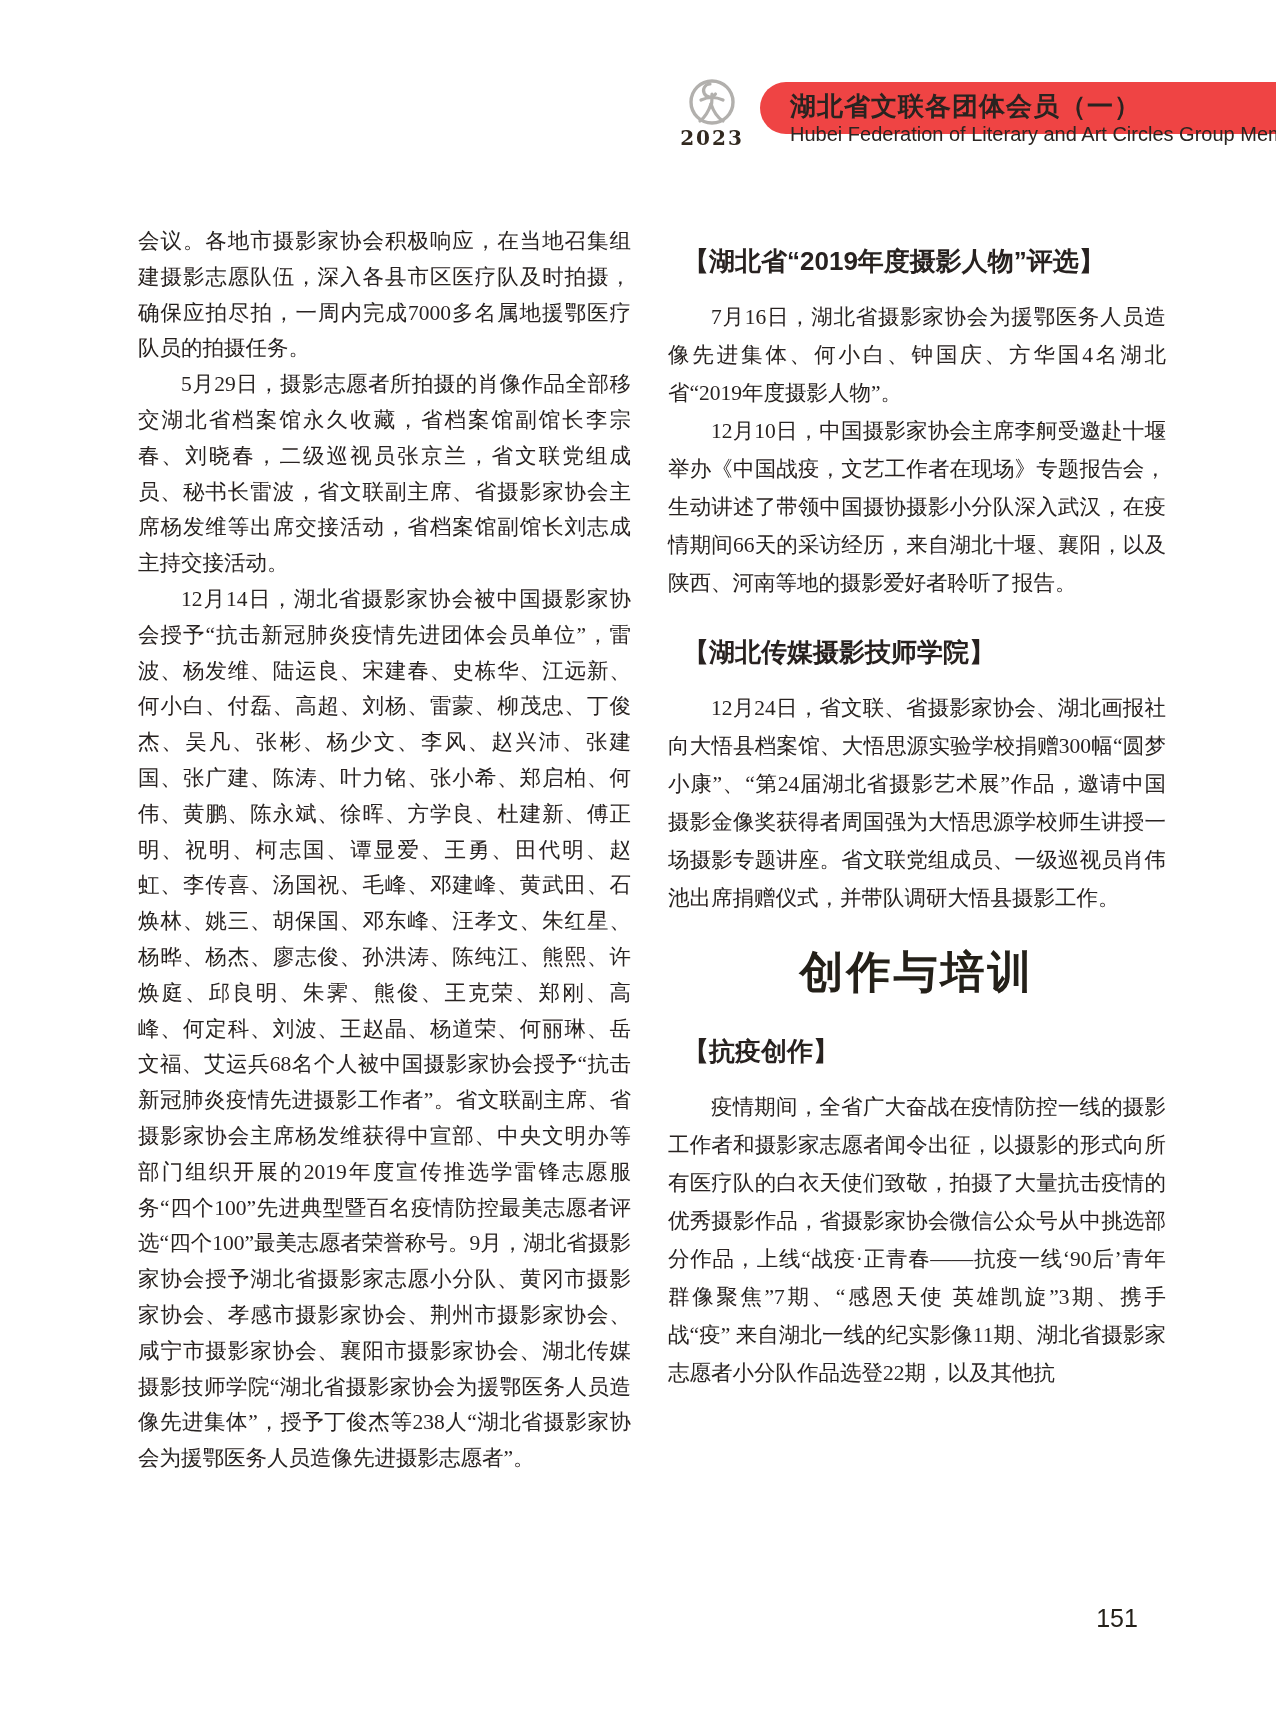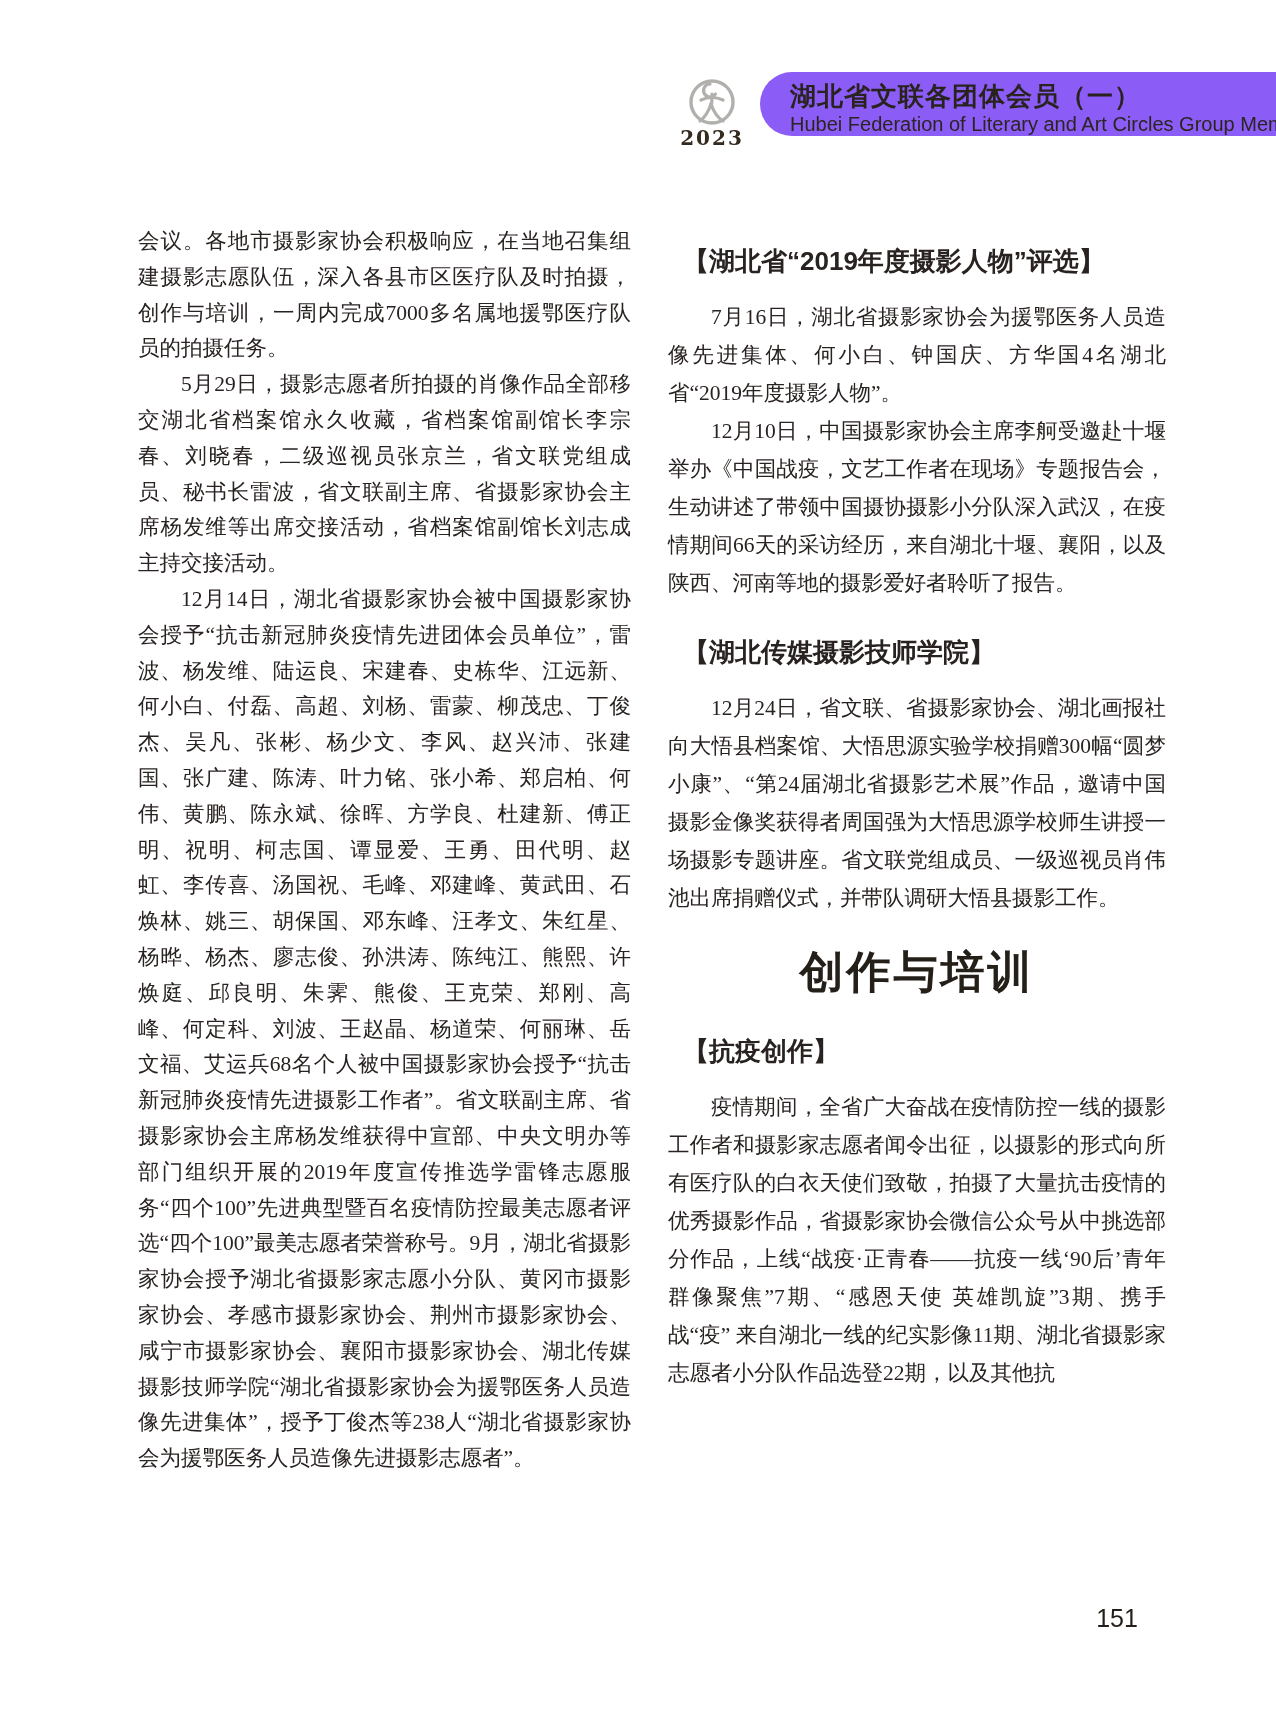--- a/index.html
+++ b/index.html
@@ -16,22 +16,22 @@
 
   
   .logo { position: absolute; left: 686px; top: 76px; width: 52px; height: 56px; }
   .logo-year {
     position: absolute; left: 680px; top: 126px; width: 64px;
     font-family: "DejaVu Serif", "Liberation Serif", serif;
     font-weight: bold; font-size: 20px; letter-spacing: 2px;
     color: #32291f; text-align: center;
   }
   .header-banner {
-    position: absolute; left: 760px; top: 72px; width: 516px; height: 64px;
-    background: #8b5cf6;
+    position: absolute; left: 760px; top: 82px; width: 516px; height: 52px;
+    background: #ef4444;
     border-radius: 36px 0 0 36px;
     box-sizing: border-box;
     padding: 9px 10px 0 30px;
   }
   .header-title-cn {
     font-family: "Liberation Sans", "DejaVu Sans", sans-serif;
     font-weight: bold; font-size: 26px; line-height: 30px;
     color: #292320; letter-spacing: 1px; white-space: nowrap;
   }
   .header-title-en {
@@ -103,21 +103,21 @@
     </svg>
     <div class="logo-year">2023</div>
 
     <div class="header-banner">
       <div class="header-title-cn">湖北省文联各团体会员（一）</div>
       <div class="header-title-en">Hubei Federation of Literary and Art Circles Group Members</div>
     </div>
   </div>
 
   <div class="col col-left">
-    <p class="body">会议。各地市摄影家协会积极响应，在当地召集组建摄影志愿队伍，深入各县市区医疗队及时拍摄，创作与培训，一周内完成7000多名属地援鄂医疗队员的拍摄任务。</p>
+    <p class="body">会议。各地市摄影家协会积极响应，在当地召集组建摄影志愿队伍，深入各县市区医疗队及时拍摄，确保应拍尽拍，一周内完成7000多名属地援鄂医疗队员的拍摄任务。</p>
     <p class="body indent">5月29日，摄影志愿者所拍摄的肖像作品全部移交湖北省档案馆永久收藏，省档案馆副馆长李宗春、刘晓春，二级巡视员张京兰，省文联党组成员、秘书长雷波，省文联副主席、省摄影家协会主席杨发维等出席交接活动，省档案馆副馆长刘志成主持交接活动。</p>
     <p class="body indent">12月14日，湖北省摄影家协会被中国摄影家协会授予“抗击新冠肺炎疫情先进团体会员单位”，雷波、杨发维、陆运良、宋建春、史栋华、江远新、何小白、付磊、高超、刘杨、雷蒙、柳茂忠、丁俊杰、吴凡、张彬、杨少文、李风、赵兴沛、张建国、张广建、陈涛、叶力铭、张小希、郑启柏、何伟、黄鹏、陈永斌、徐晖、方学良、杜建新、傅正明、祝明、柯志国、谭显爱、王勇、田代明、赵虹、李传喜、汤国祝、毛峰、邓建峰、黄武田、石焕林、姚三、胡保国、邓东峰、汪孝文、朱红星、杨晔、杨杰、廖志俊、孙洪涛、陈纯江、熊熙、许焕庭、邱良明、朱霁、熊俊、王克荣、郑刚、高峰、何定科、刘波、王赵晶、杨道荣、何丽琳、岳文福、艾运兵68名个人被中国摄影家协会授予“抗击新冠肺炎疫情先进摄影工作者”。省文联副主席、省摄影家协会主席杨发维获得中宣部、中央文明办等部门组织开展的2019年度宣传推选学雷锋志愿服务“四个100”先进典型暨百名疫情防控最美志愿者评选“四个100”最美志愿者荣誉称号。9月，湖北省摄影家协会授予湖北省摄影家志愿小分队、黄冈市摄影家协会、孝感市摄影家协会、荆州市摄影家协会、咸宁市摄影家协会、襄阳市摄影家协会、湖北传媒摄影技师学院“湖北省摄影家协会为援鄂医务人员造像先进集体”，授予丁俊杰等238人“湖北省摄影家协会为援鄂医务人员造像先进摄影志愿者”。</p>
   </div>
 
   <div class="col col-right">
     <h2 class="bracket-heading">【湖北省“2019年度摄影人物”评选】</h2>
     <p class="body indent mt-para">7月16日，湖北省摄影家协会为援鄂医务人员造像先进集体、何小白、钟国庆、方华国4名湖北省“2019年度摄影人物”。</p>
 
     <p class="body indent mt-para">12月10日，中国摄影家协会主席李舸受邀赴十堰举办《中国战疫，文艺工作者在现场》专题报告会，生动讲述了带领中国摄协摄影小分队深入武汉，在疫情期间66天的采访经历，来自湖北十堰、襄阳，以及陕西、河南等地的摄影爱好者聆听了报告。</p>
 

